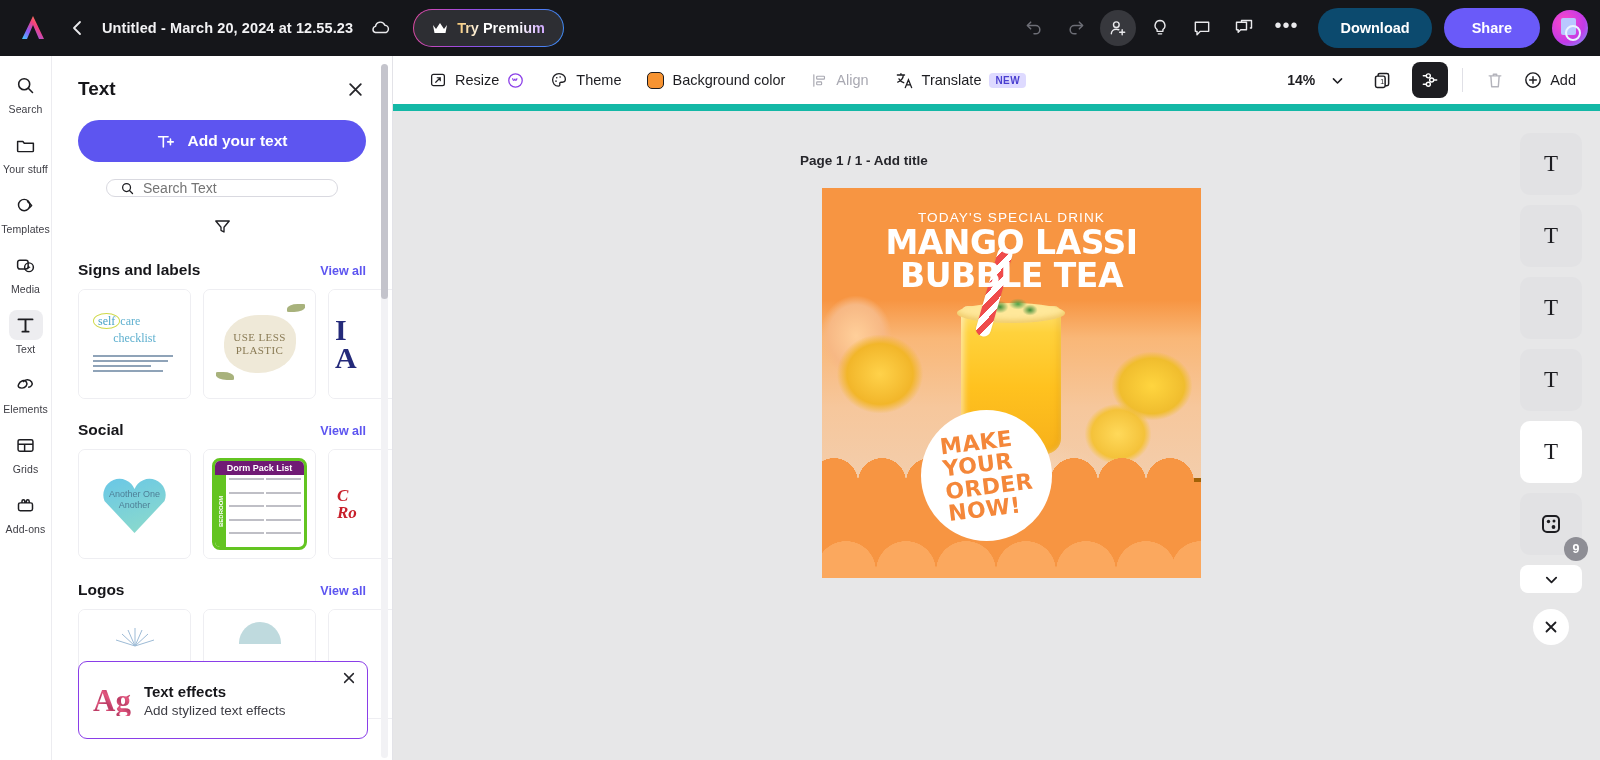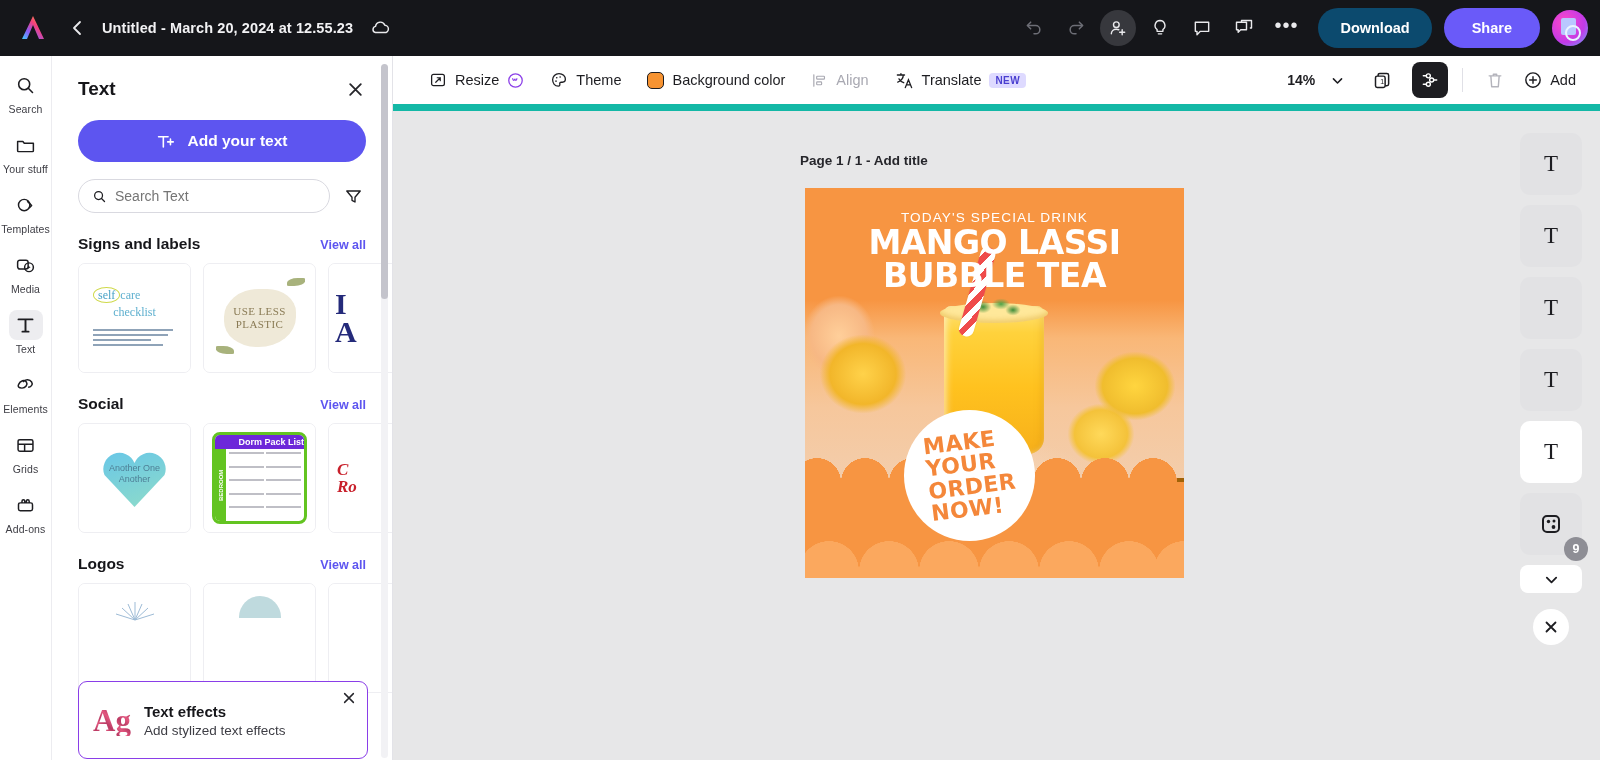--- a/index.html
+++ b/index.html
@@ -93,21 +93,21 @@
   .panel-head { display:flex; align-items:center; justify-content:space-between;
      padding:20px 24px 6px 26px; }
   .panel-title { font-size:19px; font-weight:700; color:#16161a; }
   .panel-close { width:26px; height:26px; display:flex; align-items:center;
      justify-content:center; color:#26262b; cursor:pointer; font-size:20px; }
   .add-text-btn {
     margin:12px 26px 0 26px; height:42px; border-radius:22px; background:#5d55f0;
     color:#fff; font-size:15.5px; font-weight:700; display:flex; align-items:center;
     justify-content:center; gap:12px; cursor:pointer;
   }
-  .search-row { display:flex; align-items:center; gap:10px; margin:17px 26px 0 26px; }
+  .search-row { display:flex; align-items:center; gap:16px; margin:17px 26px 0 26px;flex-direction:column; }
   .search-box {
     flex:1; height:34px; border:1.4px solid #d9d9e0; border-radius:18px;
     display:flex; align-items:center; gap:8px; padding:0 13px; cursor:text;
   }
   .search-box input {
     border:none; outline:none; font-size:14px; color:#46464d; width:100%;
     font-family:"Liberation Sans", sans-serif; background:transparent;
   }
   .filter-ico { width:26px; height:26px; display:flex; align-items:center;
      justify-content:center; color:#1d1d21; cursor:pointer; }
@@ -125,21 +125,21 @@
      display:flex; align-items:center; justify-content:center; }
 
   .panel-scroll-track { position:absolute; top:62px; right:4px; width:7px;
      height:640px; background:#f2f2f5; border-radius:4px; }
   .panel-scroll-thumb { position:absolute; top:8px; right:4px; width:7px;
      height:235px; background:#c4c4cc; border-radius:4px; cursor:pointer; }
   .scroll-up-arrow { position:absolute; top:48px; right:3px; color:#8b8b95;
      font-size:9px; }
 
   .effects-card {
-    position:absolute; left:26px; bottom:1px; width:290px; height:78px;
+    position:absolute; left:26px; bottom:21px; width:290px; height:78px;
     border:1.6px solid #8a3ee8; border-radius:9px; background:#fff;
     display:flex; align-items:center; padding:0 14px; gap:13px; cursor:pointer;
   }
   .effects-ag { font-size:31px; font-weight:700; line-height:1;
     background:repeating-linear-gradient(45deg,#e2577f,#b93a63 6px,#e2577f 12px);
     -webkit-background-clip:text; background-clip:text; color:transparent;
     font-family:"Liberation Serif", serif;
   }
   .effects-t1 { font-size:15px; font-weight:700; color:#16161a; }
   .effects-t2 { font-size:13.5px; color:#3d3d44; margin-top:3px; }
@@ -174,21 +174,21 @@
      color:#1d1d21; cursor:pointer; padding:0 6px 0 4px; }
 
   
   .canvas {
     position:absolute; top:111px; left:393px; width:1207px; height:649px;
     background:#e7e7e8; overflow:hidden;
   }
   .page-label { position:absolute; top:42px; left:407px; font-size:13.5px;
      color:#26262b; font-weight:600; }
   .poster {
-    position:absolute; top:77px; left:412px; width:379px; height:390px;
+    position:absolute; top:77px; left:429px; width:379px; height:390px;
     background:#a16207; overflow:hidden;
   }
   .poster-head { position:relative; padding-top:22px; text-align:center; z-index:4; }
   .ph-small { color:#fff; font-size:13.6px; letter-spacing:1.1px; font-weight:400; }
   .ph-big {
     color:#fff; font-weight:800; font-size:33px; line-height:.95; letter-spacing:-.5px;
     margin-top:2px; font-family:"DejaVu Sans", sans-serif;
   }
   .photo {
     position:absolute; top:0; left:0; width:379px; height:290px; z-index:1;
@@ -315,20 +315,28 @@
       <svg width="16" height="16" viewBox="0 0 16 16">
           <path d="M10 2 L4 8 L10 14" stroke="currentColor" stroke-width="1.8" fill="none" stroke-linecap="round" stroke-linejoin="round"></path>
         </svg>
     </div>
     <div class="doc-title">Untitled - March 20, 2024 at 12.55.23</div>
     <div class="cloud-icon">
       <svg width="22" height="22" viewBox="0 0 24 24">
           <path d="M7 17h10a4 4 0 0 0 .3-8 5.3 5.3 0 0 0-10.2 1.2A3.5 3.5 0 0 0 7 17z" stroke="currentColor" stroke-width="1.6" fill="none" stroke-linejoin="round"></path>
         </svg>
     </div>
+    <div class="premium-btn">
+      <span class="crown">
+        <svg width="16" height="12" viewBox="0 0 16 12">
+            <path d="M1 3 L4 7 L8 1 L12 7 L15 3 L13.5 11 H2.5 Z" fill="#ffffff"></path>
+          </svg>
+      </span>
+      <span class="plabel">Try Premium</span>
+    </div>
 
     <div class="topbar-spacer"></div>
 
     <div class="tb-icon disabled">
       <svg width="20" height="20" viewBox="0 0 24 24">
           <path d="M5 9h9a5 5 0 0 1 0 10h-2" stroke="currentColor" stroke-width="1.8" fill="none" stroke-linecap="round"></path>
           <path d="M8 5 L4 9 L8 13" stroke="currentColor" stroke-width="1.8" fill="none" stroke-linecap="round" stroke-linejoin="round"></path>
         </svg>
     </div>
     <div class="tb-icon disabled">
@@ -534,21 +542,21 @@
              clip-path:path('M32,58 L2,26 A16,16 0 0,1 32,14 A16,16 0 0,1 62,26 Z');"></div>
           <div style="position:relative;text-align:center;color:#4e7f96;font-size:9px;line-height:1.2;margin-top:-8px;">
             <div>Another One</div>
             <div>Another</div>
           </div>
         </div>
       </div>
       <div class="thumb">
         <div class="thumb-inner" style="padding:8px;">
           <div style="width:100%;height:100%;border:3px solid #63c421;border-radius:8px;background:#fff;display:flex;flex-direction:column;overflow:hidden;">
-            <div style="background:#6d28d9;color:#fff;font-size:9px;font-weight:700;text-align:right;padding:2px 0;">Dorm Pack List</div>
+            <div style="background:#701a75;color:#fff;font-size:9px;font-weight:700;text-align:center;padding:2px 0;">Dorm Pack List</div>
             <div style="flex:1;display:flex;">
               <div style="width:11px;background:#63c421;color:#fff;font-size:6px;font-weight:700;writing-mode:vertical-rl;transform:rotate(180deg);display:flex;align-items:center;justify-content:center;">BEDROOM</div>
               <div style="flex:1;display:grid;grid-template-columns:1fr 1fr;gap:2px;padding:3px;">
                 <div style="height:2px;background:#bfbfc6"></div>
                   <div style="height:2px;background:#bfbfc6"></div>
                 <div style="height:2px;background:#bfbfc6"></div>
                   <div style="height:2px;background:#bfbfc6"></div>
                 <div style="height:2px;background:#bfbfc6"></div>
                   <div style="height:2px;background:#bfbfc6"></div>
                 <div style="height:2px;background:#bfbfc6"></div>

